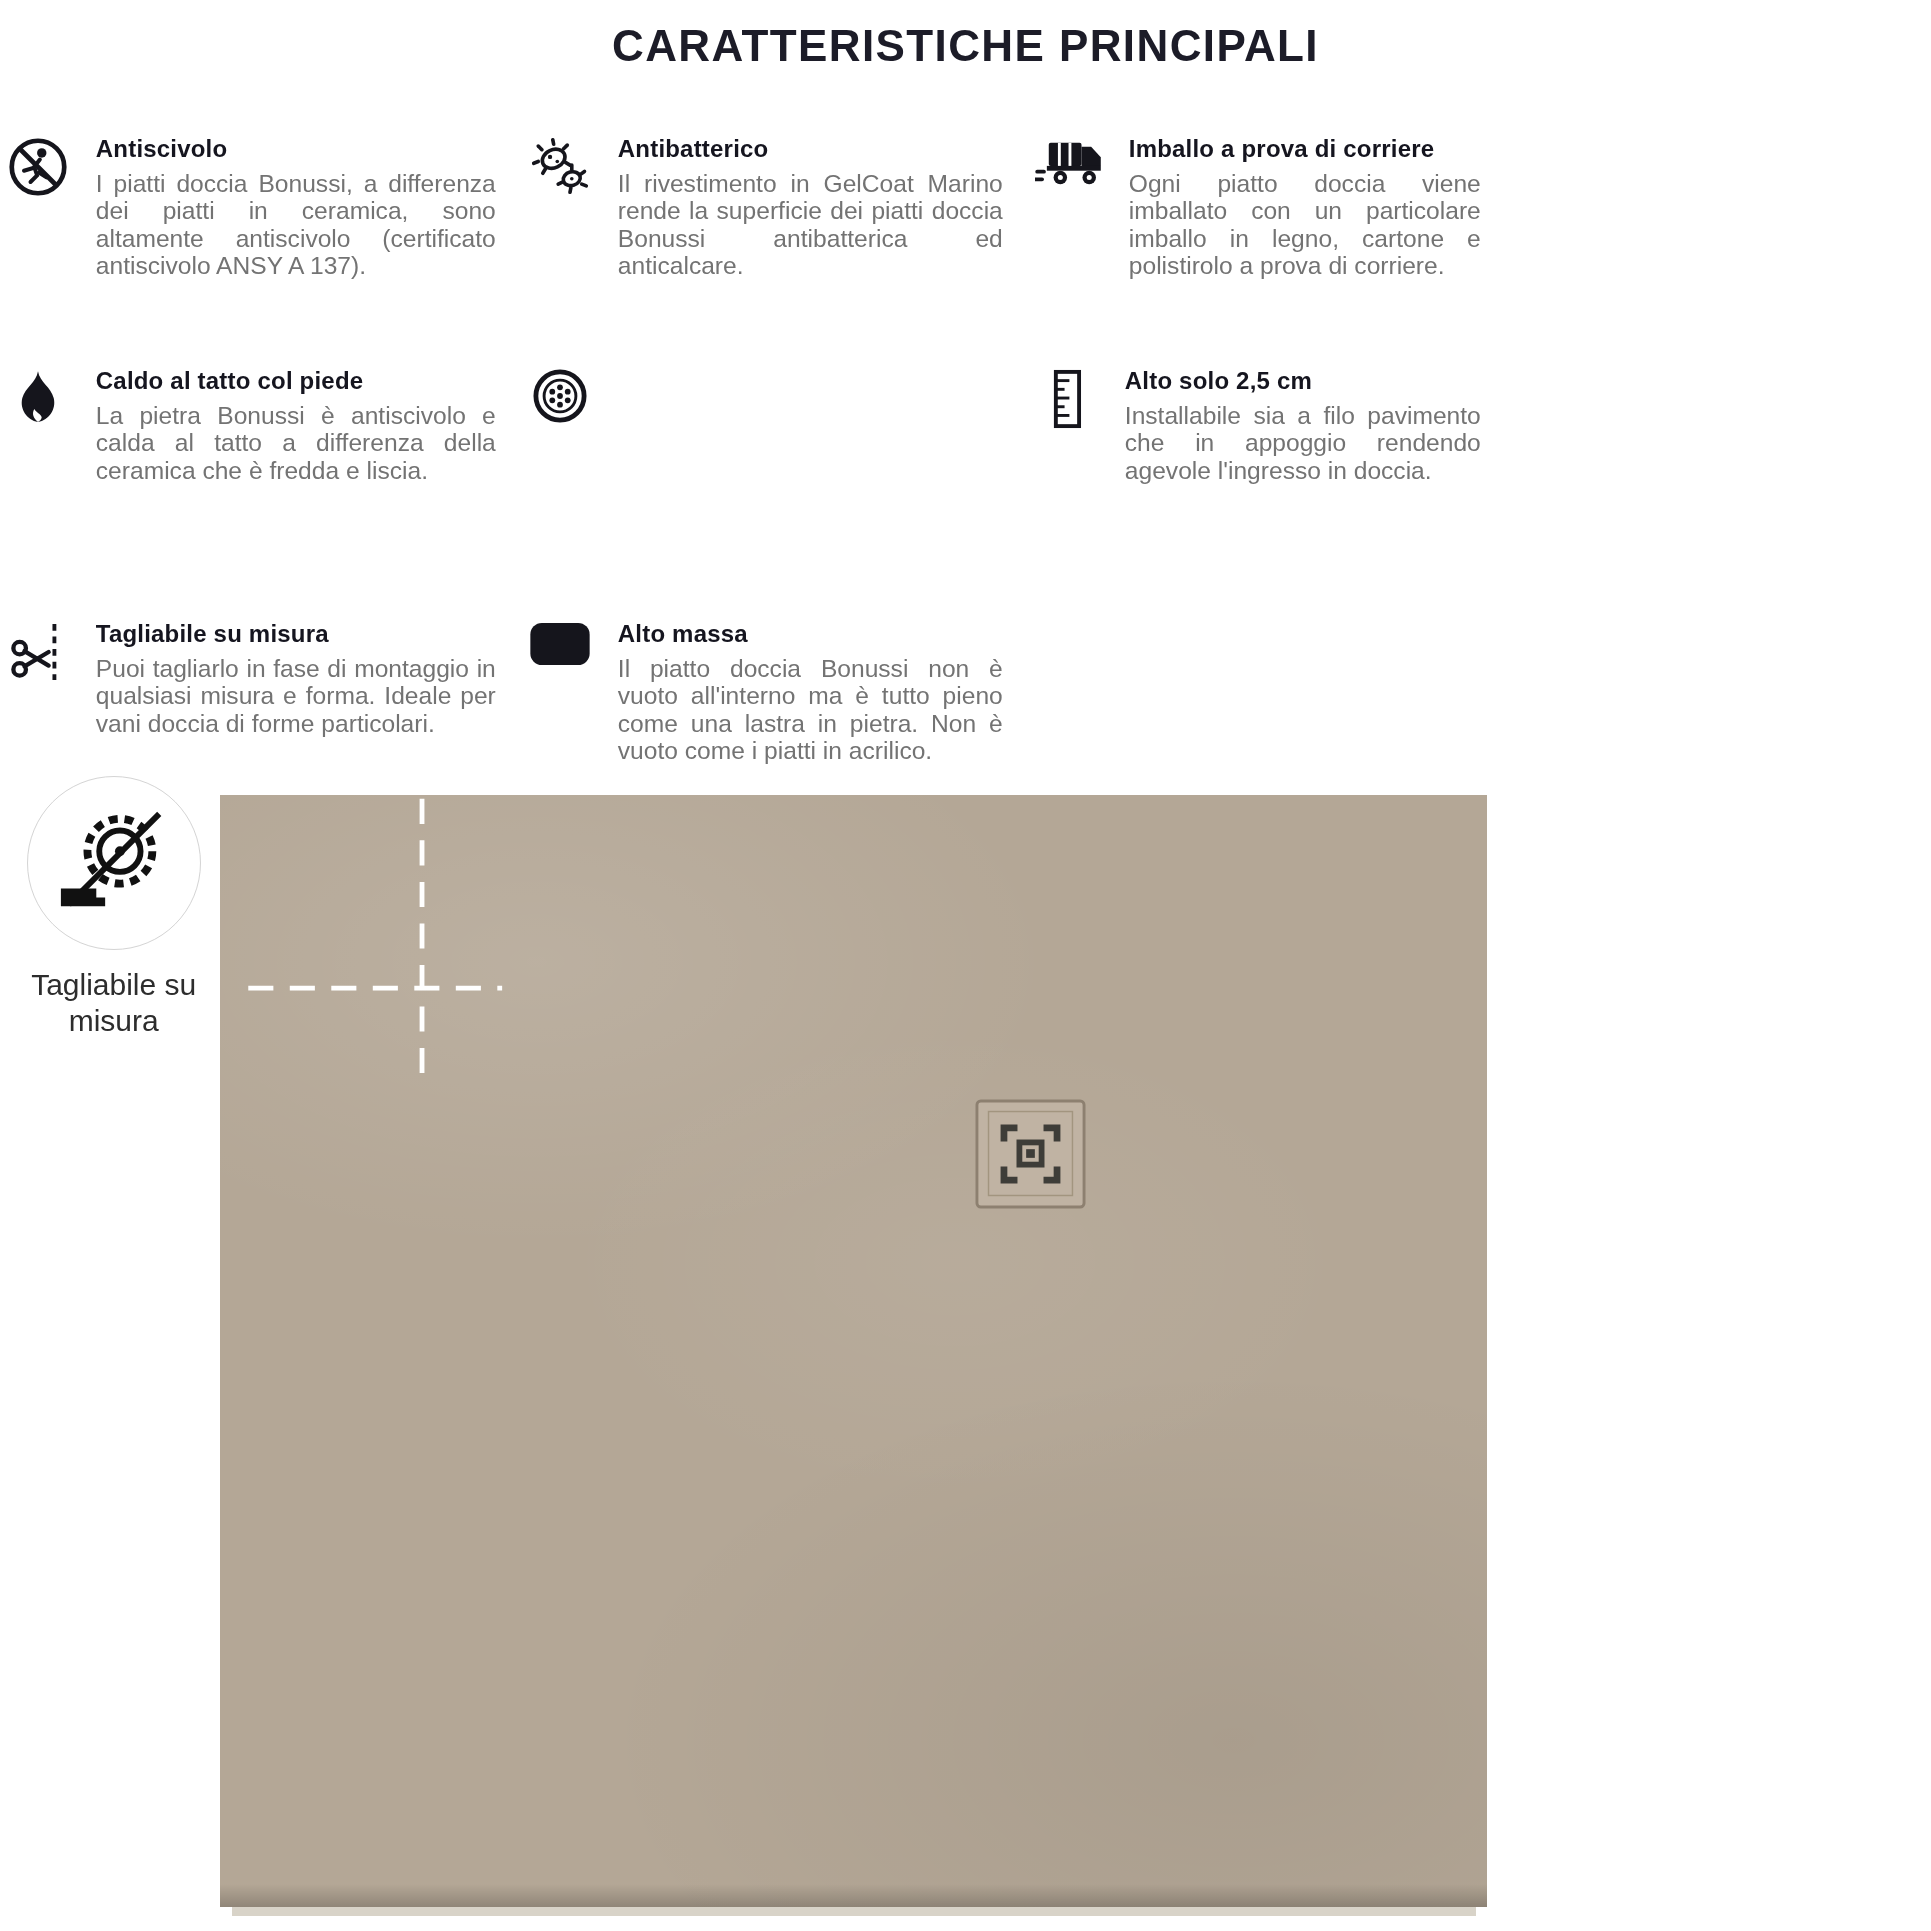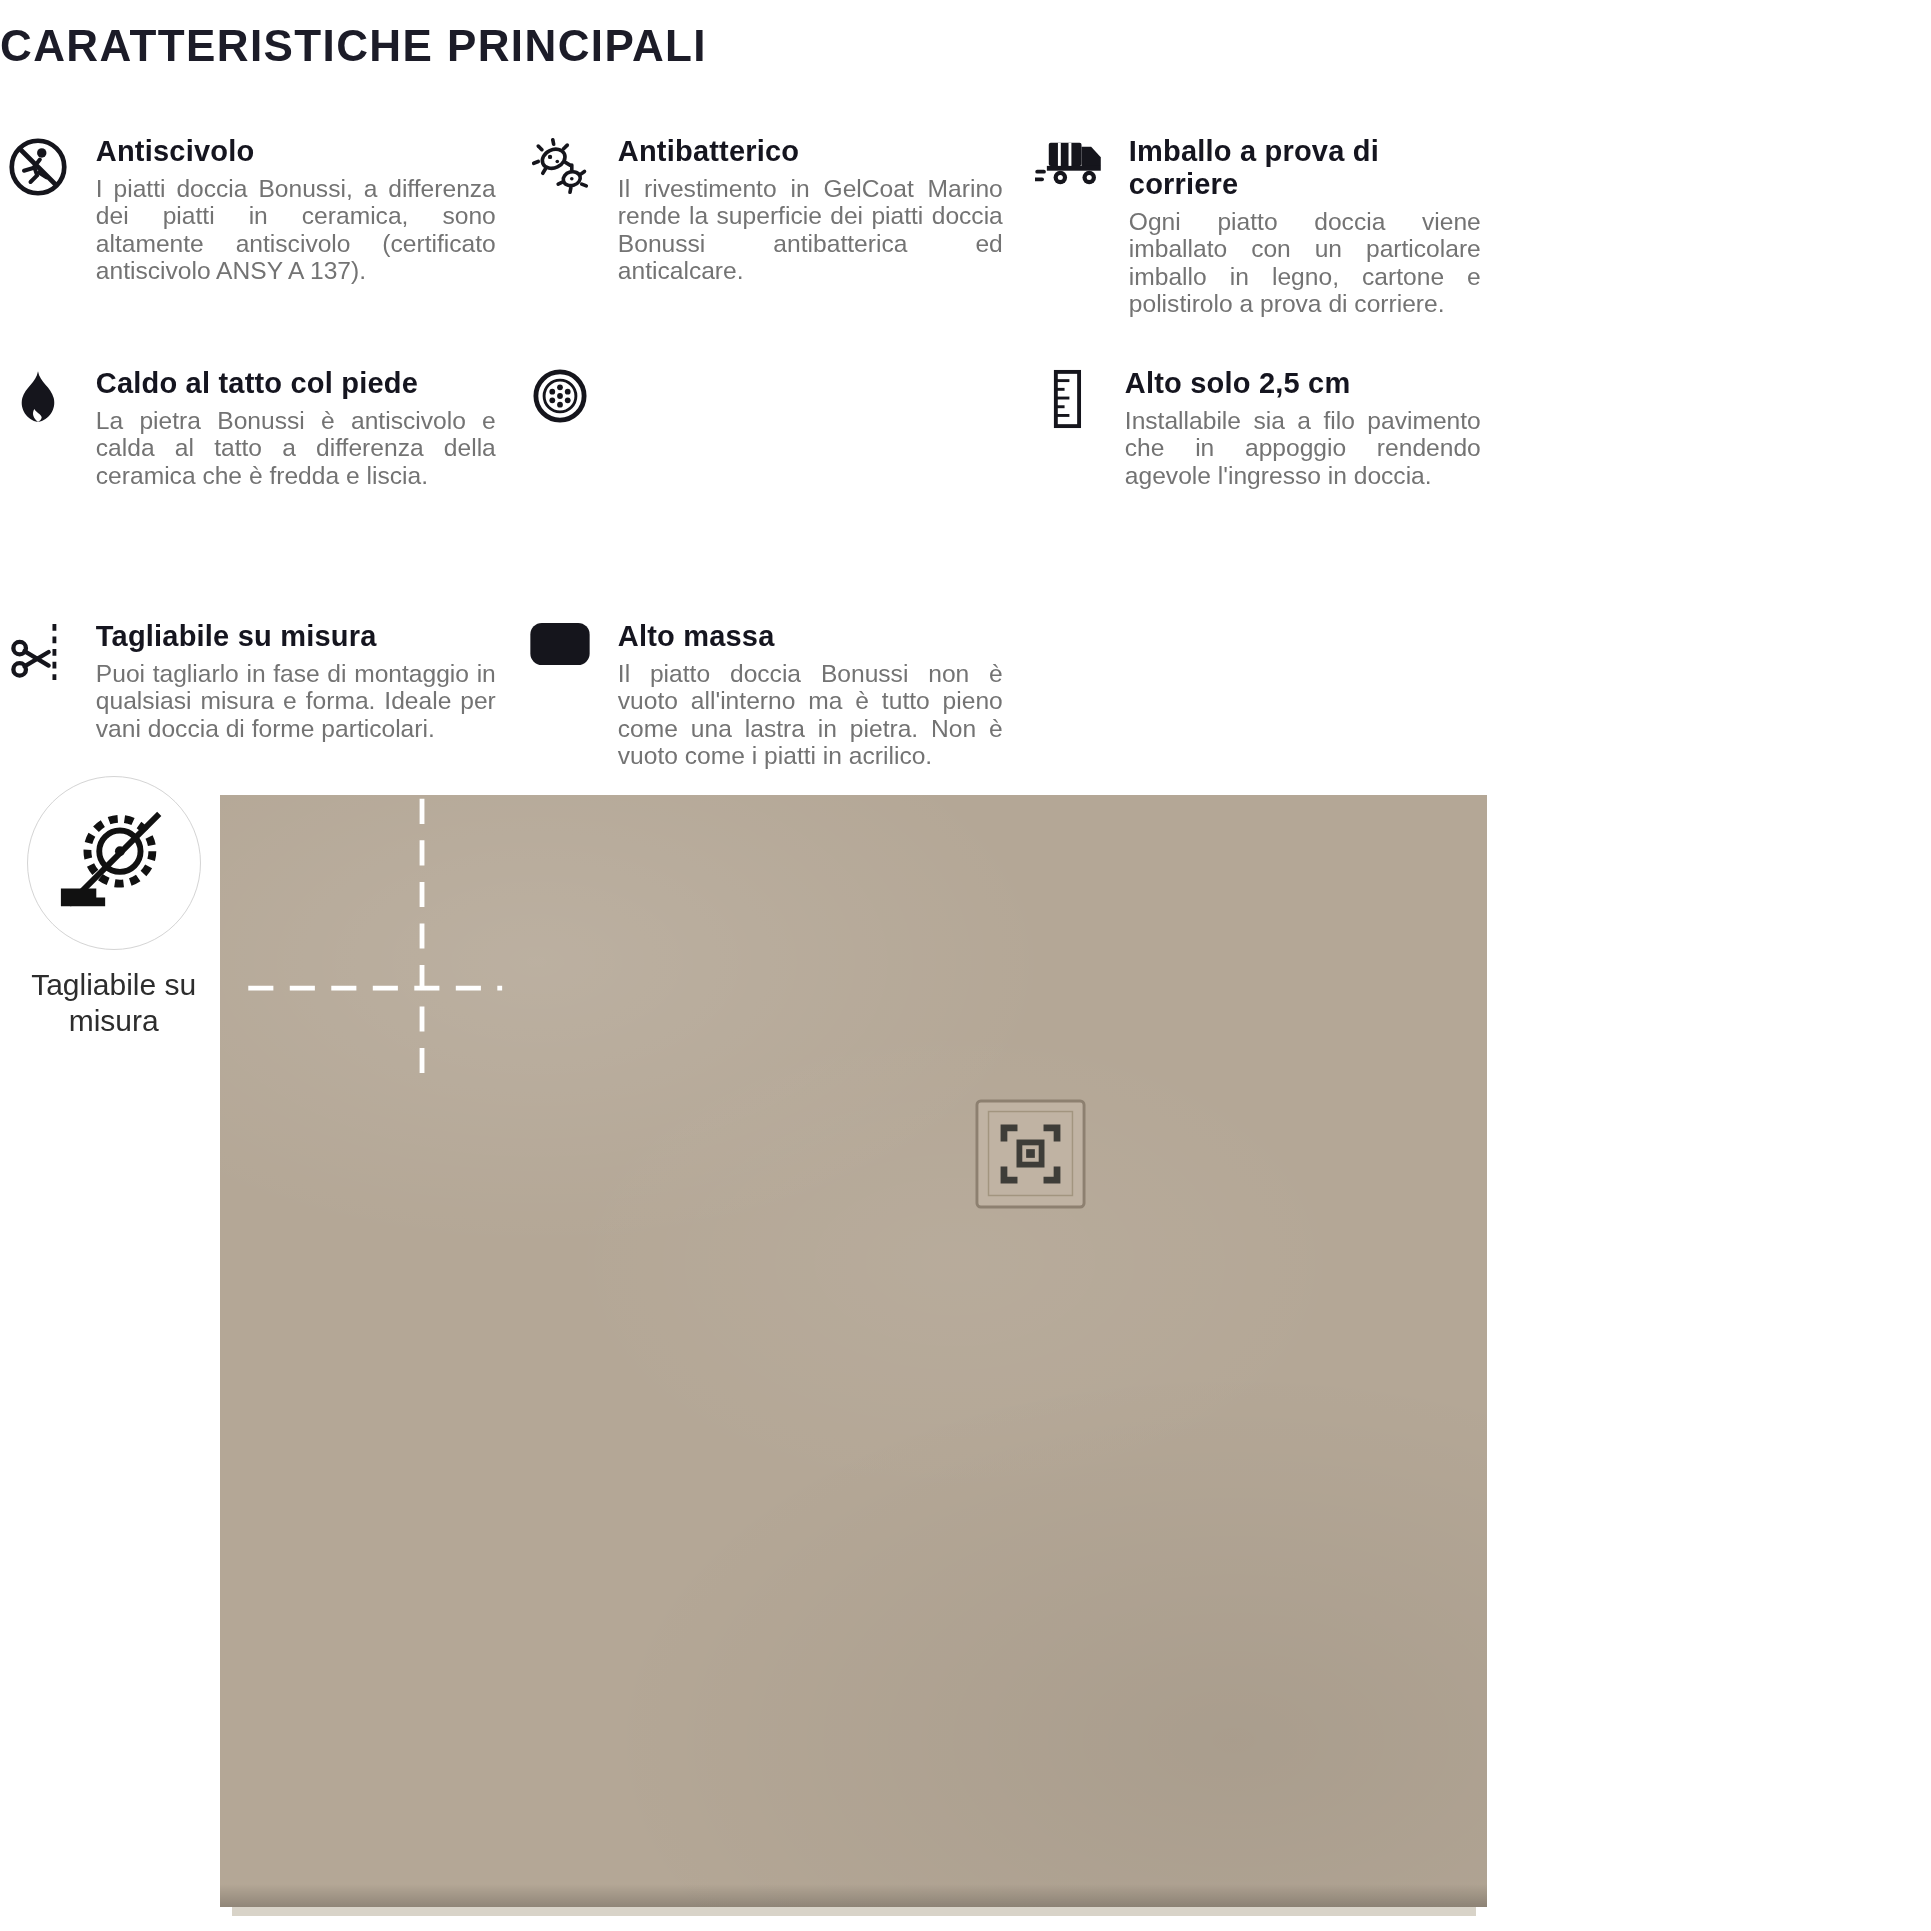--- a/index.html
+++ b/index.html
@@ -1,29 +1,29 @@
 <!DOCTYPE html>
 <html lang="it"><head>
 <meta charset="utf-8">
 <style>
   * { margin:0; padding:0; box-sizing:border-box; }
   html,body { width:1931px; height:1931px; background:#ffffff;
               font-family:"Liberation Sans", sans-serif; }
   .page { position:relative; width:1931px; height:1931px; overflow:hidden; background:#fff; }
 
-  .page-title { position:absolute; top:21px; left:0; width:1931px; text-align:left;
+  .page-title { position:absolute; top:21px; left:0; width:1931px; text-align:center;
                 font-size:44px; font-weight:bold; letter-spacing:1.4px; color:#1c1c28; }
 
   .features-grid { position:absolute; left:5.8px; top:135px; width:1481px;
                    display:grid; grid-template-columns:490px 475px 446px;
                    column-gap:32px; grid-template-rows:232px 253px auto; z-index:5; }
   .feature { display:flex; align-items:flex-start; }
   .icon-box { flex:0 0 64px; margin-right:26px; display:flex; justify-content:center; padding-top:1.9px; }
   .f-body { flex:1 1 auto; }
-  .f-title { font-size:29px; font-weight:bold; color:#15151f; margin-bottom:6.8px; letter-spacing:0.2px; }
+  .f-title { font-size:24px; font-weight:bold; color:#15151f; margin-bottom:6.8px; letter-spacing:0.2px; }
   .f-text  { font-size:24.6px; line-height:27.5px; color:#737373; text-align:justify; }
 
   .badge-circle { position:absolute; left:27px; top:776px; width:174px; height:174px;
                   border:1.9px solid #d4d4d4; border-radius:50%; background:#fff;
                   display:flex; align-items:center; justify-content:center; z-index:6; }
   .badge-label  { position:absolute; left:7.7px; top:967px; width:212px; text-align:center;
                   font-size:30px; line-height:36px; color:#2d2d2d; z-index:6; }
 
   .tray { position:absolute; left:220px; top:795px; width:1267px; height:1112px;
           background:

